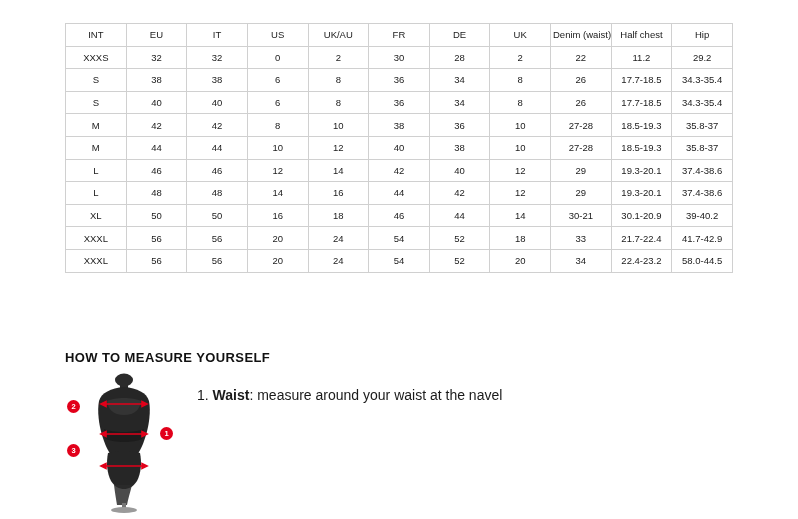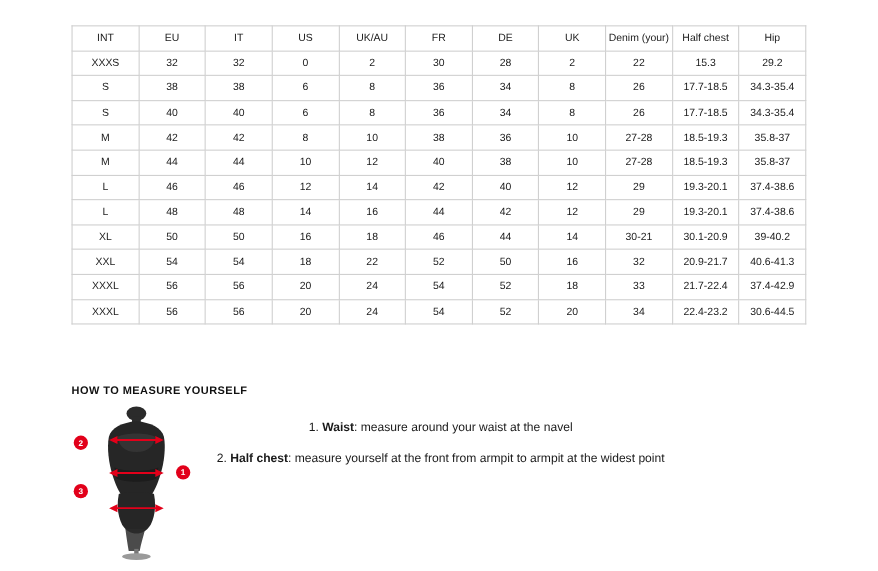--- a/index.html
+++ b/index.html
@@ -50,21 +50,21 @@
   }
 
   
   #measure-section {
     position: absolute;
     left: 65px;
     top: 350px;
     width: 670px;
   }
   #measure-title {
-    font-size: 10px;
+    font-size: 13px;
     font-weight: bold;
     letter-spacing: 0.4px;
     color: #111;
     margin-bottom: 8px;
   }
   #measure-body {
     position: relative;
     display: flex;
     align-items: flex-start;
   }
@@ -72,26 +72,25 @@
     width: 120px;
     position: relative;
     height: 140px;
     flex: none;
   }
   #text-col {
     padding-top: 13px;
     padding-left: 12px;
   }
   .measure-line {
-    font-size: 11px;
+    font-size: 14px;
     color: #1a1a1a;
     line-height: 1.3;
     margin-bottom: 14px;
     white-space: nowrap;
-    text-align: center;
   }
   .measure-line b { font-weight: bold; }
 
   
   #mannequin {
     position: absolute;
     left: 22px;
     top: 0px;
     width: 74px;
     height: 140px;
@@ -122,37 +121,37 @@
       <thead>
         <tr id="header-row">
             <th>INT</th>
             <th>EU</th>
             <th>IT</th>
             <th>US</th>
             <th>UK/AU</th>
             <th>FR</th>
             <th>DE</th>
             <th>UK</th>
-            <th>Denim (your)</th>
+            <th>Denim (waist)</th>
             <th>Half chest</th>
             <th>Hip</th>
           </tr>
       </thead>
       <tbody id="table-body">
           <tr>
             <td>XXXS</td>
             <td>32</td>
             <td>32</td>
             <td>0</td>
             <td>2</td>
             <td>30</td>
             <td>28</td>
             <td>2</td>
             <td>22</td>
-            <td>15.3</td>
+            <td>11.2</td>
             <td>29.2</td>
           </tr>
           <tr>
             <td>S</td>
             <td>38</td>
             <td>38</td>
             <td>6</td>
             <td>8</td>
             <td>36</td>
             <td>34</td>
@@ -233,57 +232,44 @@
             <td>16</td>
             <td>18</td>
             <td>46</td>
             <td>44</td>
             <td>14</td>
             <td>30-21</td>
             <td>30.1-20.9</td>
             <td>39-40.2</td>
           </tr>
           <tr>
-            <td>XXL</td>
-            <td>54</td>
-            <td>54</td>
-            <td>18</td>
-            <td>22</td>
-            <td>52</td>
-            <td>50</td>
-            <td>16</td>
-            <td>32</td>
-            <td>20.9-21.7</td>
-            <td>40.6-41.3</td>
-          </tr>
-          <tr>
             <td>XXXL</td>
             <td>56</td>
             <td>56</td>
             <td>20</td>
             <td>24</td>
             <td>54</td>
             <td>52</td>
             <td>18</td>
             <td>33</td>
             <td>21.7-22.4</td>
-            <td>37.4-42.9</td>
+            <td>41.7-42.9</td>
           </tr>
           <tr>
             <td>XXXL</td>
             <td>56</td>
             <td>56</td>
             <td>20</td>
             <td>24</td>
             <td>54</td>
             <td>52</td>
             <td>20</td>
             <td>34</td>
             <td>22.4-23.2</td>
-            <td>30.6-44.5</td>
+            <td>58.0-44.5</td>
           </tr>
         </tbody>
     </table>
   </div>
 
   <div id="measure-section">
     <div id="measure-title">HOW TO MEASURE YOURSELF</div>
 
     <div id="measure-body">
 
@@ -326,19 +312,18 @@
           </g>
         </svg>
 
         <div class="badge" id="badge-1">1</div>
         <div class="badge" id="badge-2">2</div>
         <div class="badge" id="badge-3">3</div>
       </div>
 
       <div id="text-col">
           <div class="measure-line"><span>1.</span> <b>Waist</b><span>: measure around your waist at the navel</span></div>
-          <div class="measure-line"><span>2.</span> <b>Half chest</b><span>: measure yourself at the front from armpit to armpit at the widest point</span></div>
         </div>
 
     </div>
   </div>
 
 </div>
 
 </body></html>

